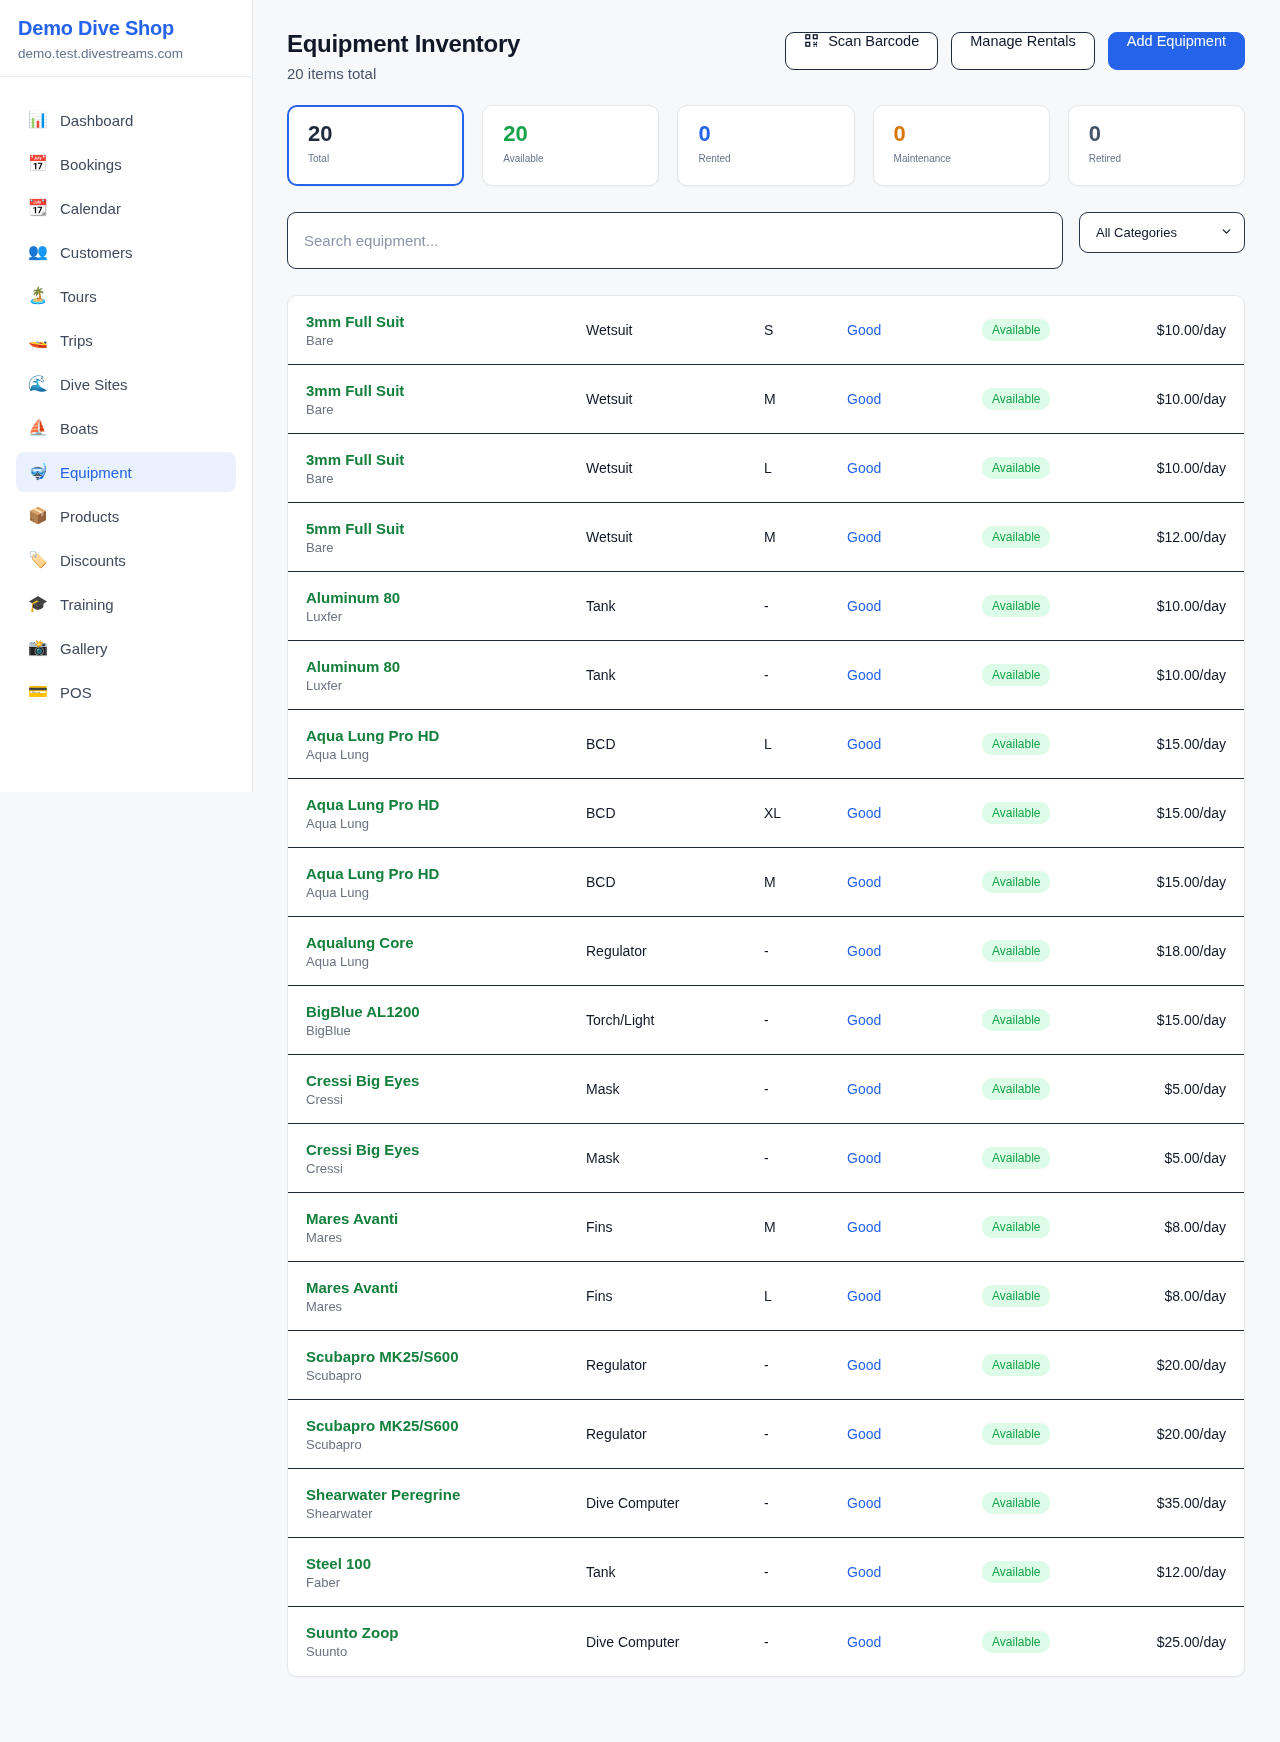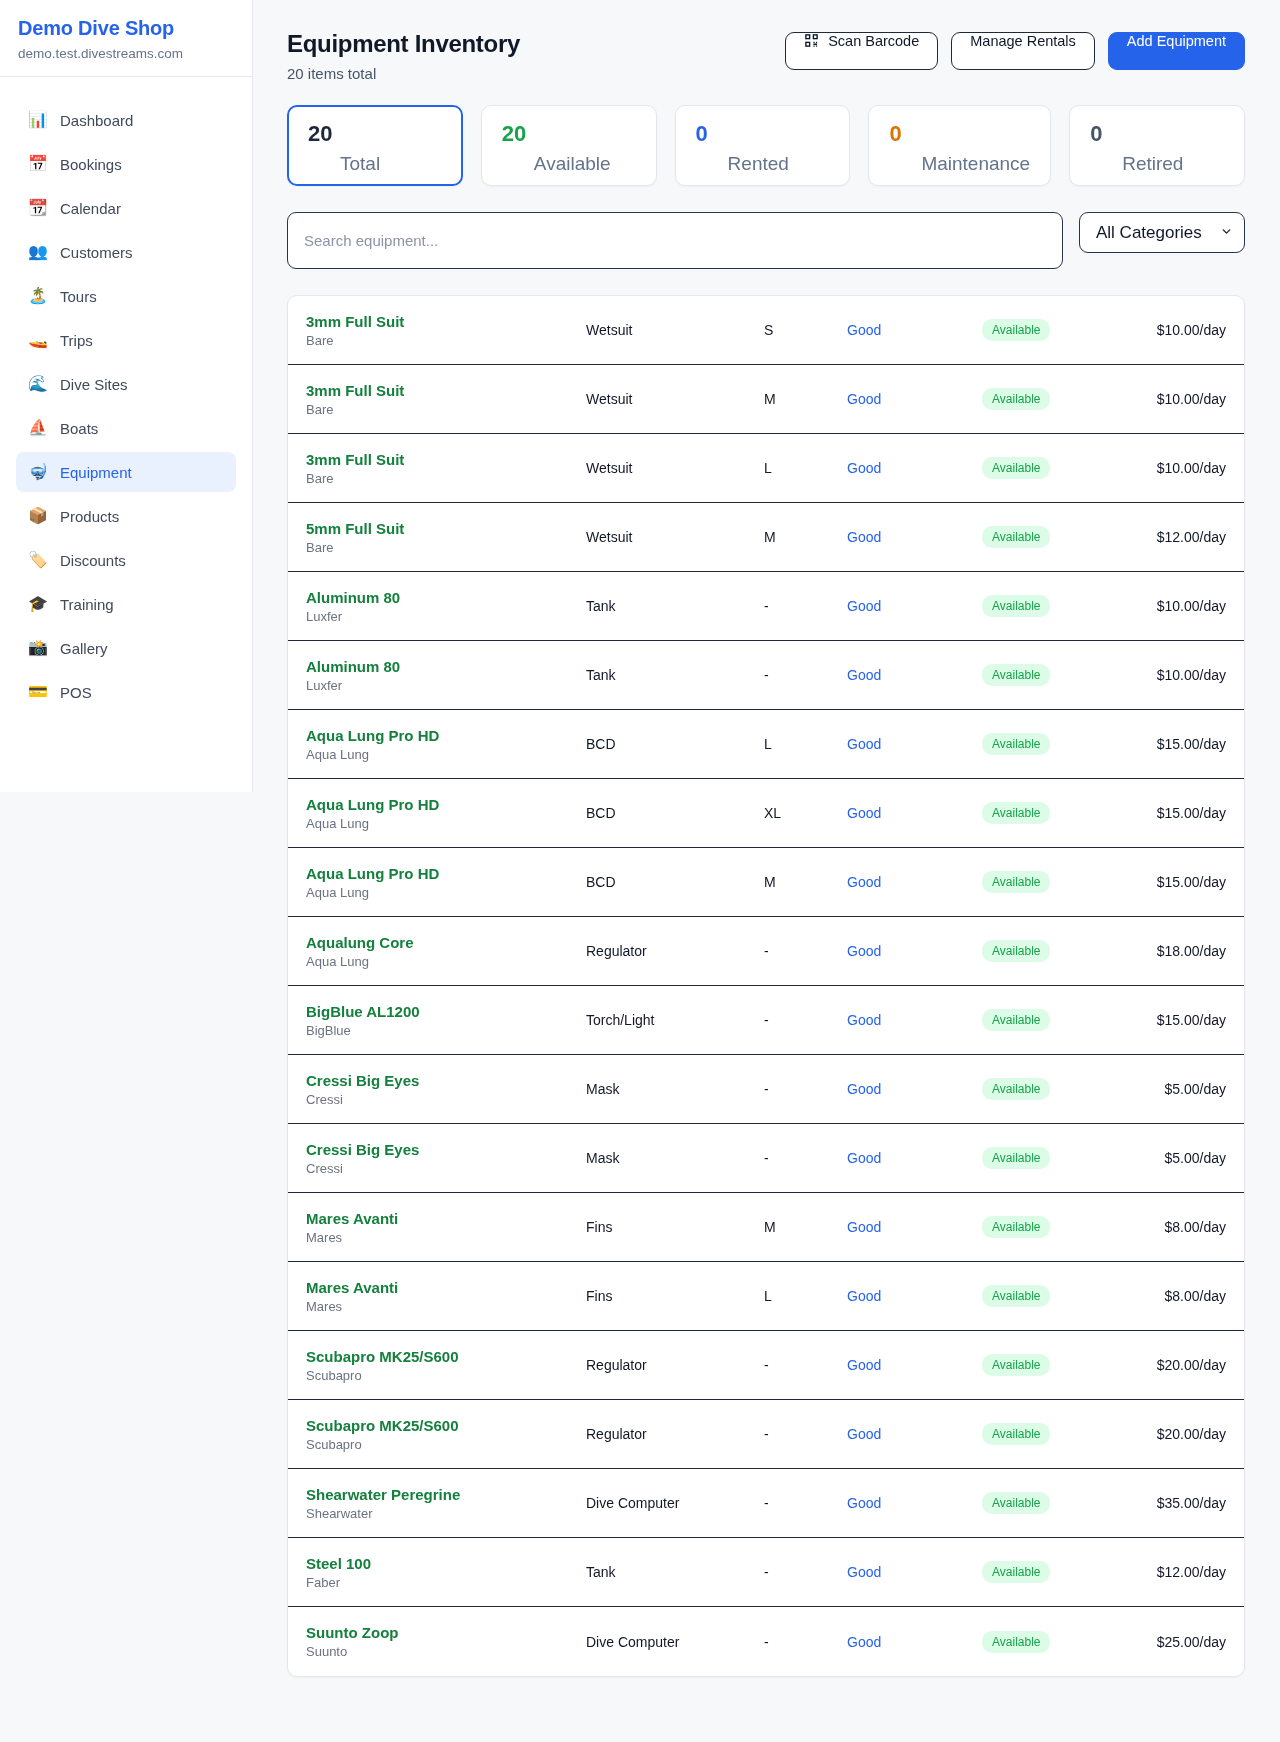--- a/index.html
+++ b/index.html
@@ -75,37 +75,37 @@
   .stats-row { display: flex; gap: 18px; margin-top: 23px; }
   .stat-card {
     flex: 1; background: #fff;
     border: 1px solid #e5e7eb; border-radius: 10px;
     padding: 15px 20px; height: 81px;
     box-shadow: 0 1px 2px rgba(16,24,40,.04);
     cursor: pointer;
   }
   .stat-card.selected { border: 2px solid #2563eb; padding: 14px 19px; }
   .stat-value { font-size: 22px; font-weight: 700; line-height: 26px; }
-  .stat-label { font-size: 19px; color: #64748b; margin-top: 6px; margin-left: 32px; }
+  .stat-label { font-size: 10px; color: #64748b; margin-top: 6px; }
 
   
   .filters-row { display: flex; gap: 16px; margin-top: 26px; }
   .search-input {
     flex: 1; height: 57px;
     border: 1px solid #27344a; border-radius: 9px;
     padding: 0 16px; font-size: 15px; font-family: inherit;
     color: #0f172a; background: #fff; outline: none;
   }
   .search-input::placeholder { color: #8a94a6; }
   .select-wrap { position: relative; width: 166px; }
   .category-select {
     width: 100%; height: 41px;
     border: 1px solid #27344a; border-radius: 9px;
     background: #fff; color: #0f172a;
-    font-size: 17px; font-family: inherit;
+    font-size: 13px; font-family: inherit;
     padding: 0 34px 0 16px;
     appearance: none; -webkit-appearance: none; cursor: pointer;
   }
   .select-chevron { position: absolute; right: 12px; top: 13px; pointer-events: none; color: #1e293b; }
 
   
   .table-card {
     margin-top: 26px; background: #fff;
     border: 1px solid #e5e7eb; border-radius: 10px;
     overflow: hidden;

